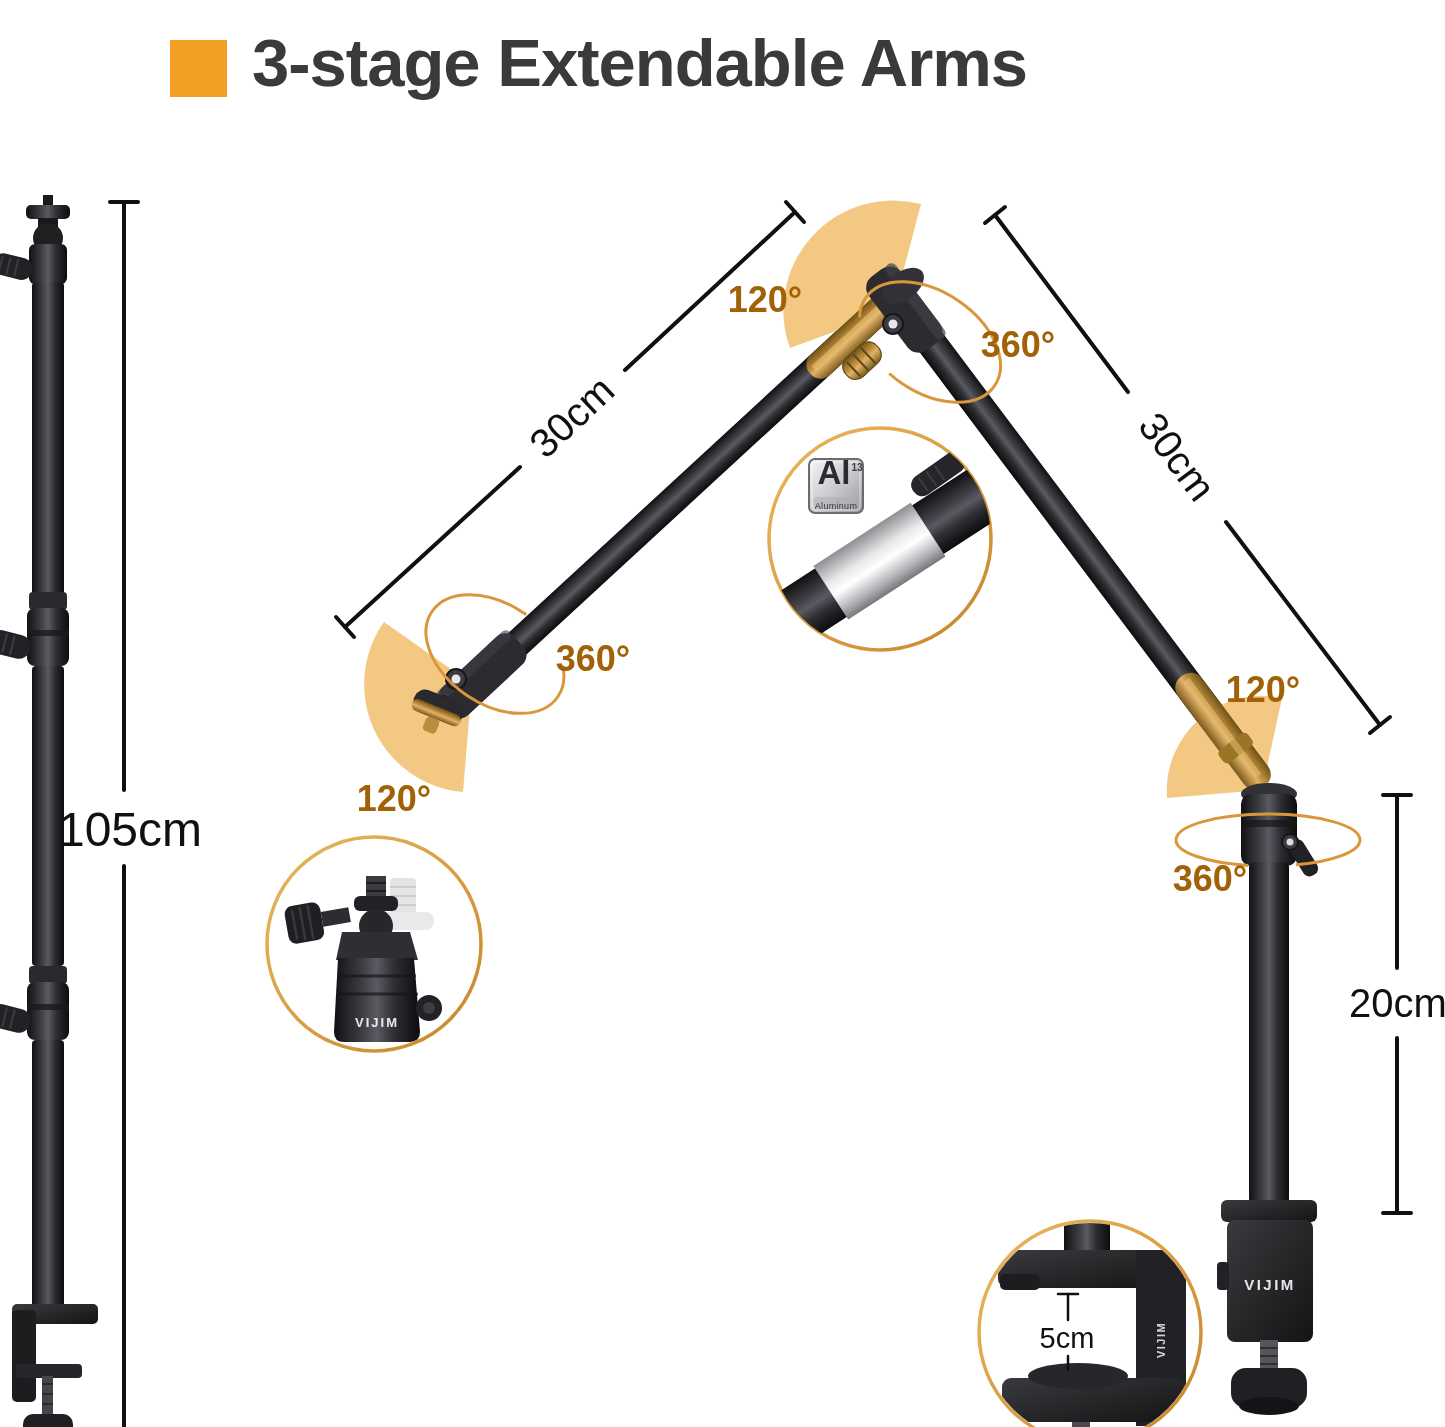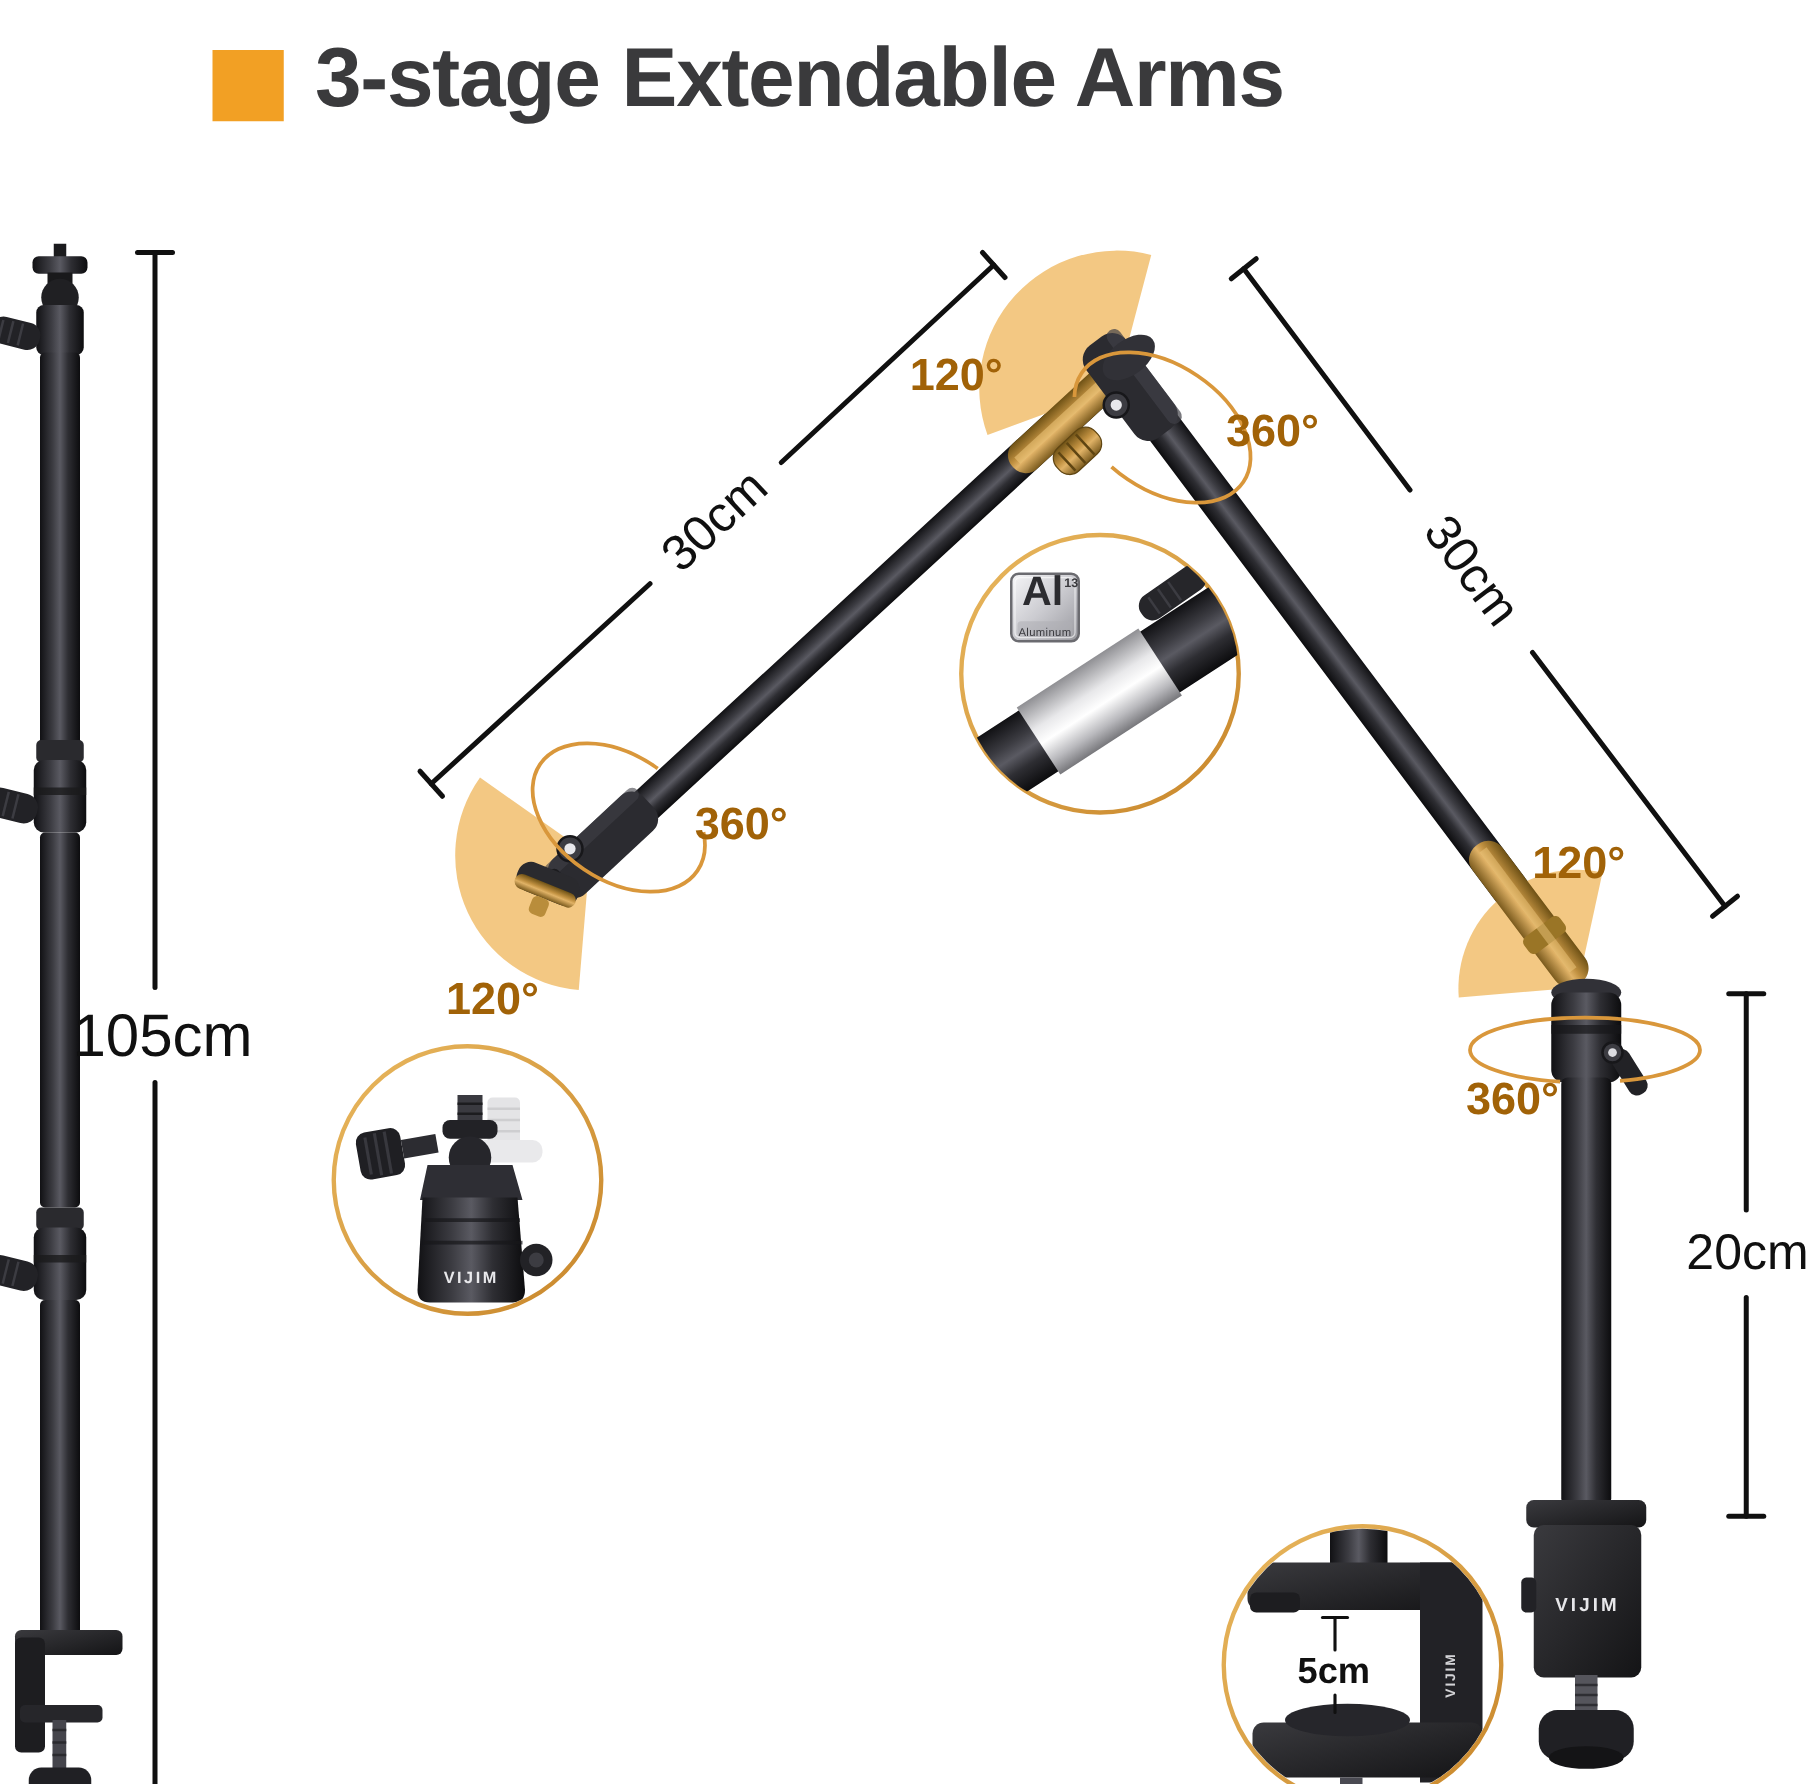--- a/index.html
+++ b/index.html
@@ -4,21 +4,21 @@
 <style>
   html,body{margin:0;padding:0;background:#ffffff;}
   .stage{position:relative;width:1445px;height:1427px;background:#ffffff;overflow:hidden;
          font-family:"Liberation Sans",sans-serif;margin-top:32px;}
   svg{position:absolute;left:0;top:0;}
   .hdr-square{position:absolute;left:170px;top:8px;width:57px;height:57px;background:#F2A024;}
   .hdr-title{position:absolute;left:252px;top:-8px;font-size:67px;font-weight:800;
              color:#3A3A3C;letter-spacing:-1px;white-space:nowrap;}
   .lbl{position:absolute;transform:translate(-50%,-50%);white-space:nowrap;color:#101010;}
   .dim{font-size:40px;font-weight:500;}
-  .dim-sm{font-size:29px;font-weight:700;text-align:right;}
+  .dim-sm{font-size:29px;font-weight:400;text-align:right;}
   .ang{font-size:36px;font-weight:700;color:#a16207;}
   .rot-l{transform:translate(-50%,-50%) rotate(-43deg);}
   .rot-r{transform:translate(-50%,-50%) rotate(53deg);}
   .rot-v{transform:translate(-50%,-50%) rotate(-90deg);}
   .brand{color:#f2f2f5;font-weight:700;font-size:13px;letter-spacing:2px;opacity:.95;}
   .brand-big{font-size:15px;letter-spacing:2.5px;}
   .brand-side{font-size:11px;letter-spacing:1.5px;opacity:.85;}
   .al-sym{font-size:33px;font-weight:600;color:#2c2c30;}
   .al-num{font-size:10px;font-weight:600;color:#3a3a3e;}
   .al-name{font-size:9px;font-weight:500;color:#3a3a3e;letter-spacing:.3px;}

